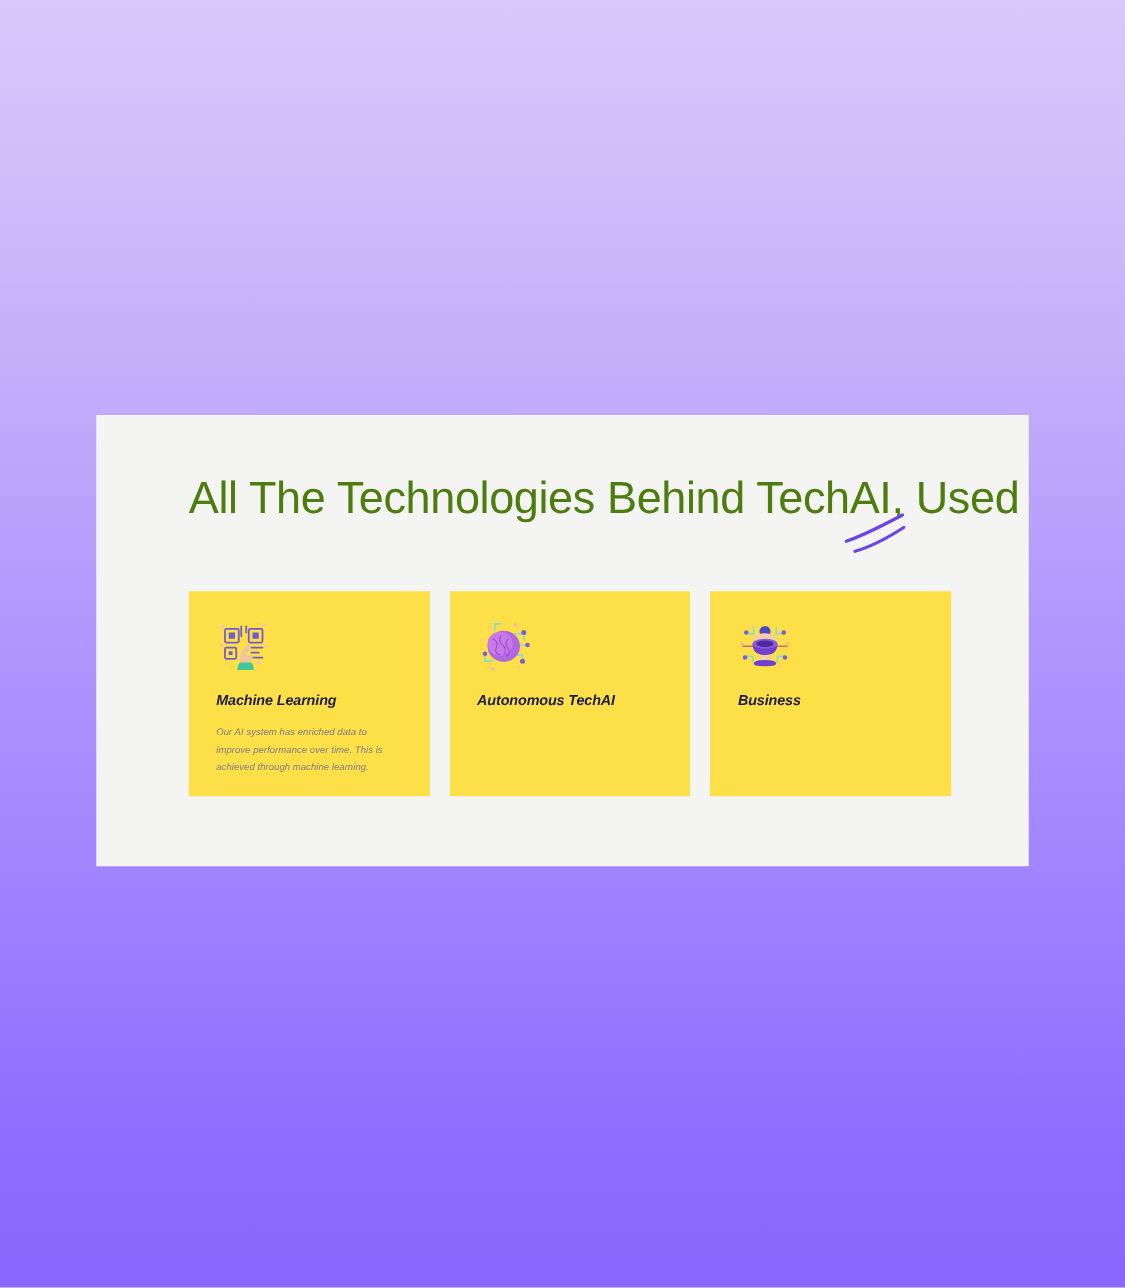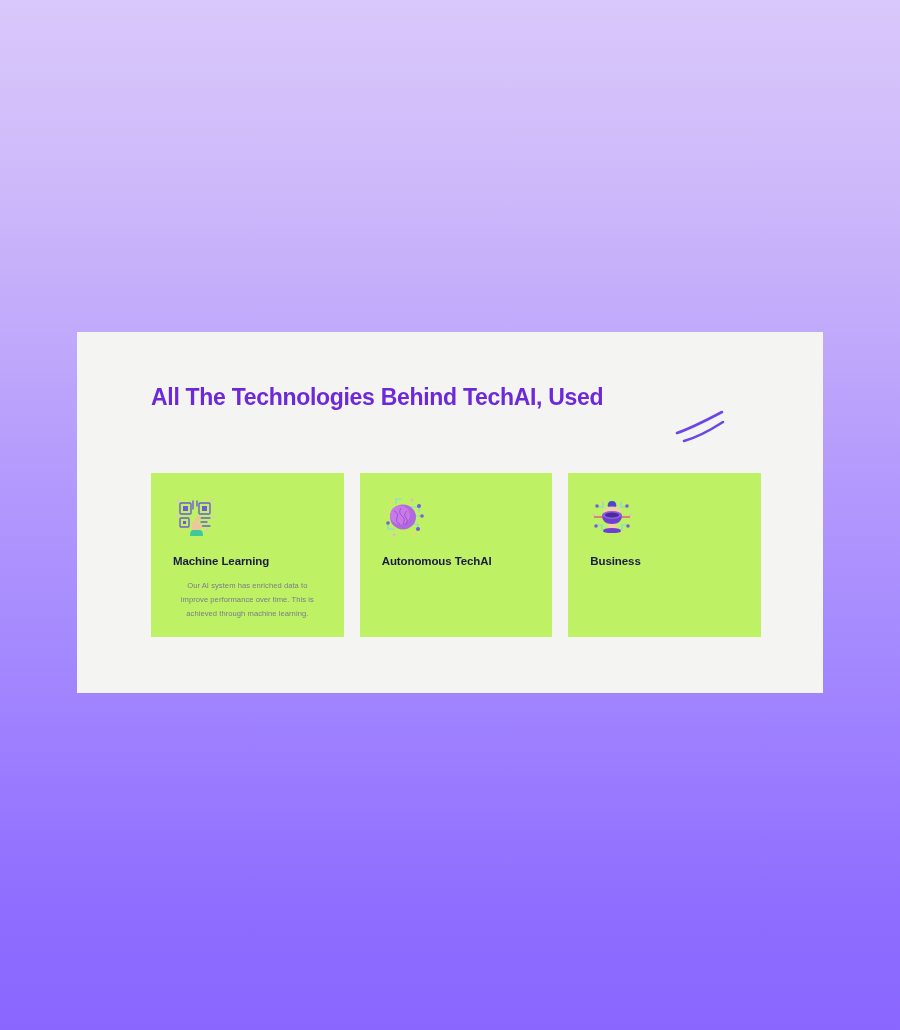--- a/index.html
+++ b/index.html
@@ -23,23 +23,23 @@
     position:absolute;
     left:77px; top:332px;
     width:746px; height:361px;
     background:#f4f4f3;
   }
 
   .heading {
     position:absolute;
     left:74px; top:50px;
     width:580px;
-    color:#6d28d9;
-    font-size:23px;
-    font-weight:700;
+    color:#4d7c0f;
+    font-size:36px;
+    font-weight:400;
     line-height:31px;
     letter-spacing:-0.3px;
   }
   .heading-line { display:block; white-space:nowrap; }
 
   .swoosh {
     position:absolute;
     left:596px; top:78px;
     width:60px; height:36px;
   }
@@ -47,44 +47,44 @@
   .cards {
     position:absolute;
     left:74px; top:141px;
     width:610px; height:164px;
     display:flex;
     gap:16px;
   }
   .card {
     width:193px;
     height:164px;
-    background:#bef264;
+    background:#fde047;
     padding:22px 22px 0 22px;
     position:relative;
+    font-style:italic;
   }
 
   .card-icon {
     width:44px; height:44px;
     display:block;
     margin-bottom:16px;
   }
   .card-title {
     color:#1c1b44;
     font-size:11.5px;
     font-weight:700;
     letter-spacing:-0.1px;
     margin-bottom:12px;
     white-space:nowrap;
   }
   .card-desc {
     color:#7b7b8a;
     font-size:7.6px;
     line-height:14.2px;
     letter-spacing:0.05px;
-    text-align:center;
   }
 </style>
 </head>
 <body>
 
 <div class="panel">
 
   <div class="heading">
     <span class="heading-line">All The Technologies Behind TechAI, Used</span>
   </div>

